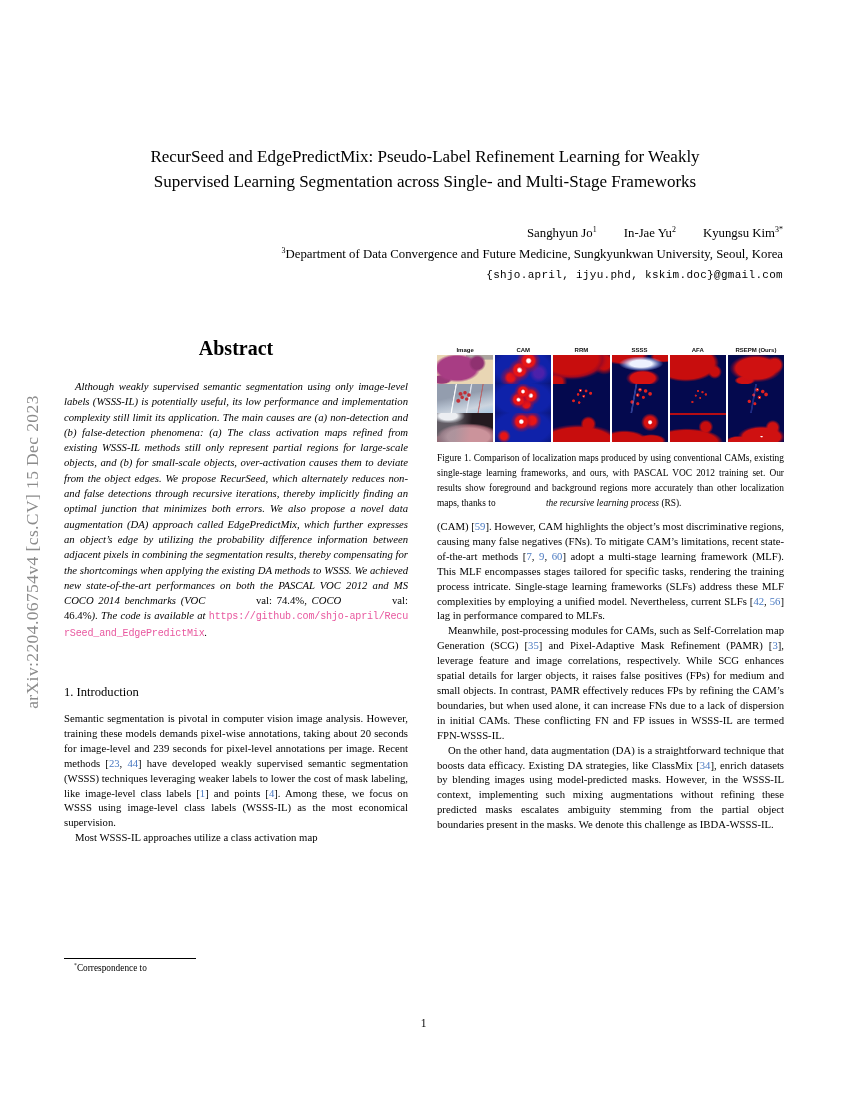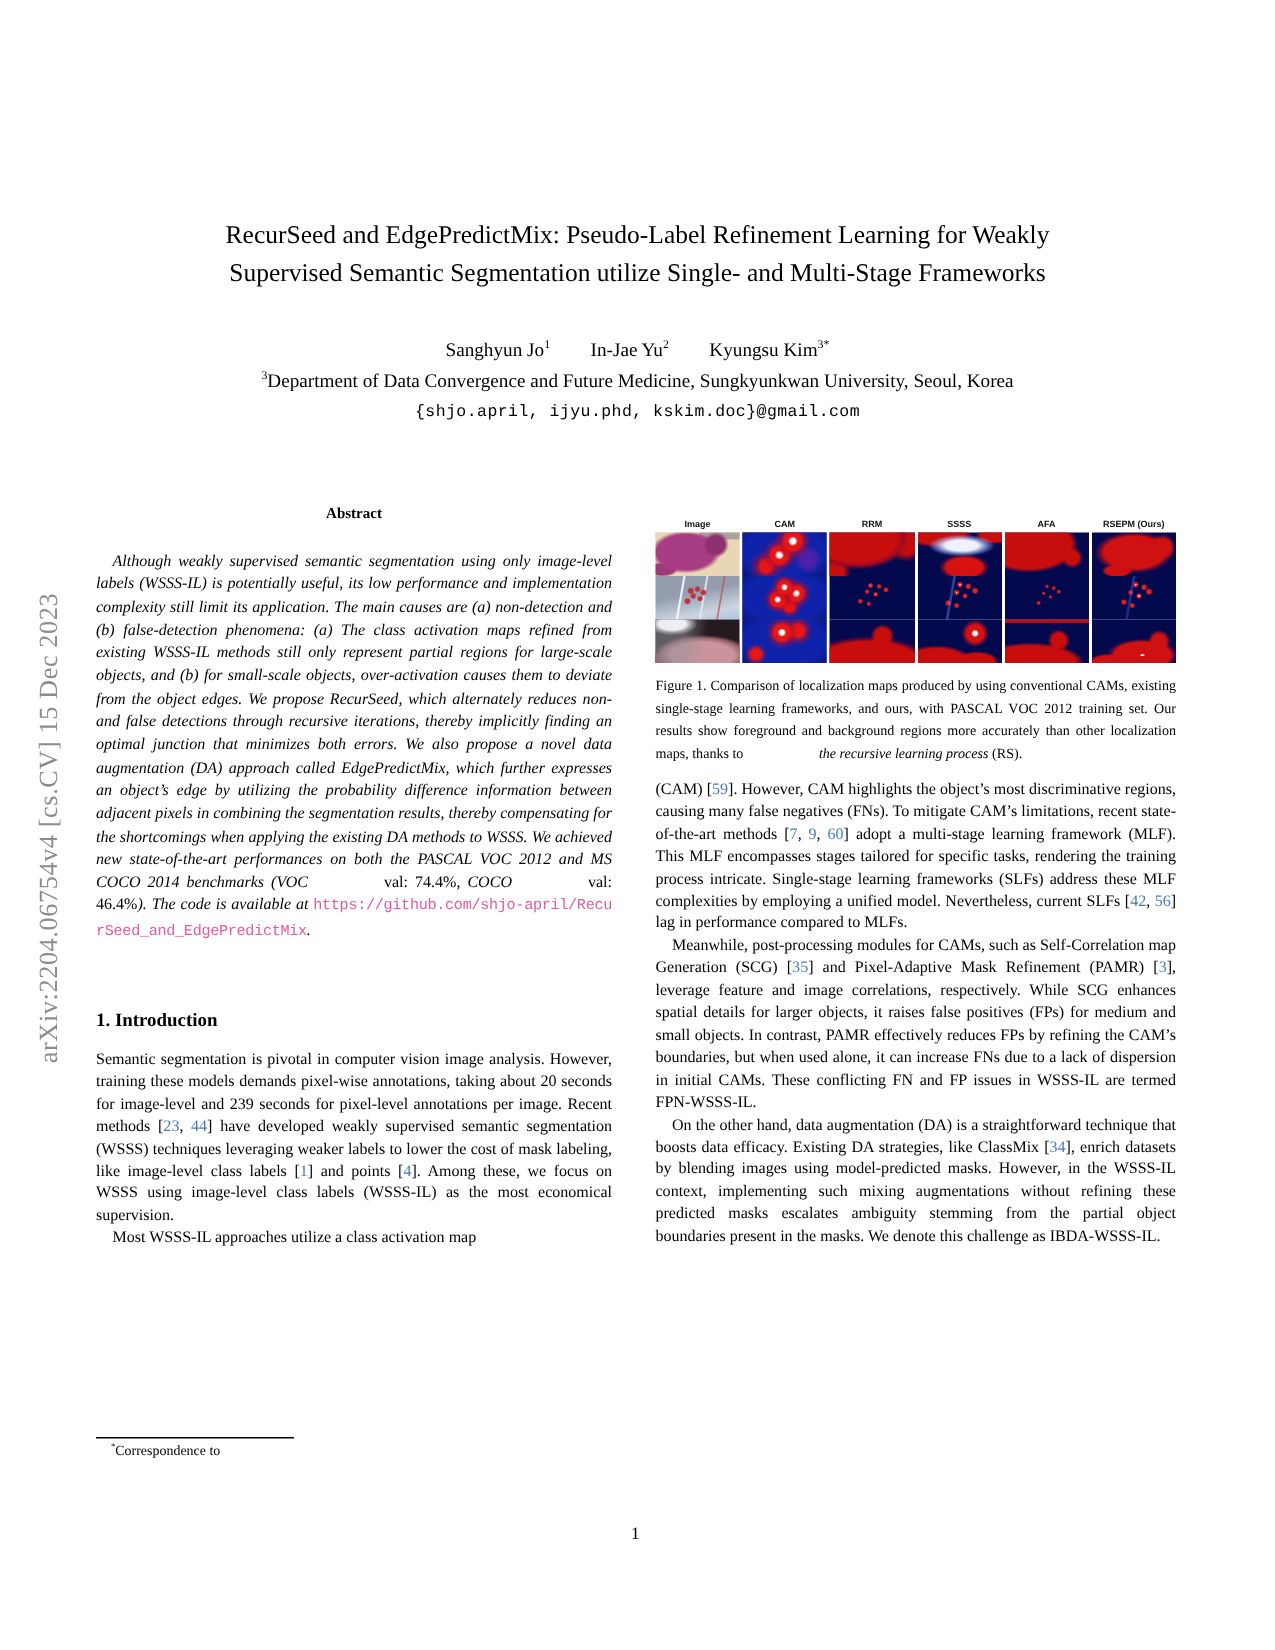--- a/index.html
+++ b/index.html
@@ -18,34 +18,34 @@
     white-space:nowrap;
     font-size:17.5px; color:#8c8c8c; letter-spacing:0.4px;
   }
   
   .title {
     position:absolute; left:67px; top:145px; width:716px;
     text-align:center; font-weight:normal; font-size:17px; line-height:24.5px;
   }
   .authors-block {
     position:absolute; left:67px; top:223px; width:716px;
-    text-align:center; font-size:12.8px; line-height:21px;
+    text-align:right; font-size:12.8px; line-height:21px;
   }
   .email-line {
     font-family:"Liberation Mono", monospace; font-size:11px; letter-spacing:0.3px;
   }
   
   .left-col  { position:absolute; left:64px;  top:337px; width:344px; }
   .right-col { position:absolute; left:437px; top:346px; width:347px; }
-  .abstract-heading { text-align:center; font-weight:bold; font-size:10px; }
+  .abstract-heading { text-align:center; font-weight:bold; font-size:20px; }
   .abstract-body {
     margin-top:19px; font-style:italic; font-size:10.7px; line-height:15.3px;
     text-align:justify; text-indent:11px;
   }
-  .section-heading { margin-top:44px; font-weight:bold; font-size:12.6px; }
+  .section-heading { margin-top:44px; font-weight:normal; font-size:12.6px; }
   .body-par {
     font-size:10.7px; line-height:14.9px; text-align:justify;
   }
   .left-col .p-first { margin-top:11px;font-family:Liberation Serif, serif; }
   .indent { text-indent:11px; }
   
   .seg-sup { vertical-align:super; font-size:0.62em; line-height:0; }
   .seg-cite { color:var(--citation,#4878c0); }
   .seg-url {
     color:var(--link,#e8589f); font-family:"Liberation Mono", monospace;
@@ -193,21 +193,21 @@
 </style>
 </head>
 <body>
 
 <div class="page">
 
   <div class="arxiv-stamp">arXiv:2204.06754v4  [cs.CV]  15 Dec 2023</div>
 
   <div class="title">
     <div>RecurSeed and EdgePredictMix: Pseudo-Label Refinement Learning for Weakly</div>
-    <div>Supervised Semantic Segmentation utilize Single- and Multi-Stage Frameworks</div>
+    <div>Supervised Learning Segmentation across Single- and Multi-Stage Frameworks</div>
   </div>
 
   <div class="authors-block">
     <div><span>Sanghyun Jo</span><span class="seg-sup">1</span><span class="seg-gap"> </span><span>In-Jae Yu</span><span class="seg-sup">2</span><span class="seg-gap"> </span><span>Kyungsu Kim</span><span class="seg-sup">3*</span></div>
     <div><span class="seg-sup">3</span><span>Department of Data Convergence and Future Medicine, Sungkyunkwan University, Seoul, Korea</span></div>
     <div class="email-line">{shjo.april, ijyu.phd, kskim.doc}@gmail.com</div>
   </div>
 
   <div class="left-col">
     <div class="abstract-heading">Abstract</div>

